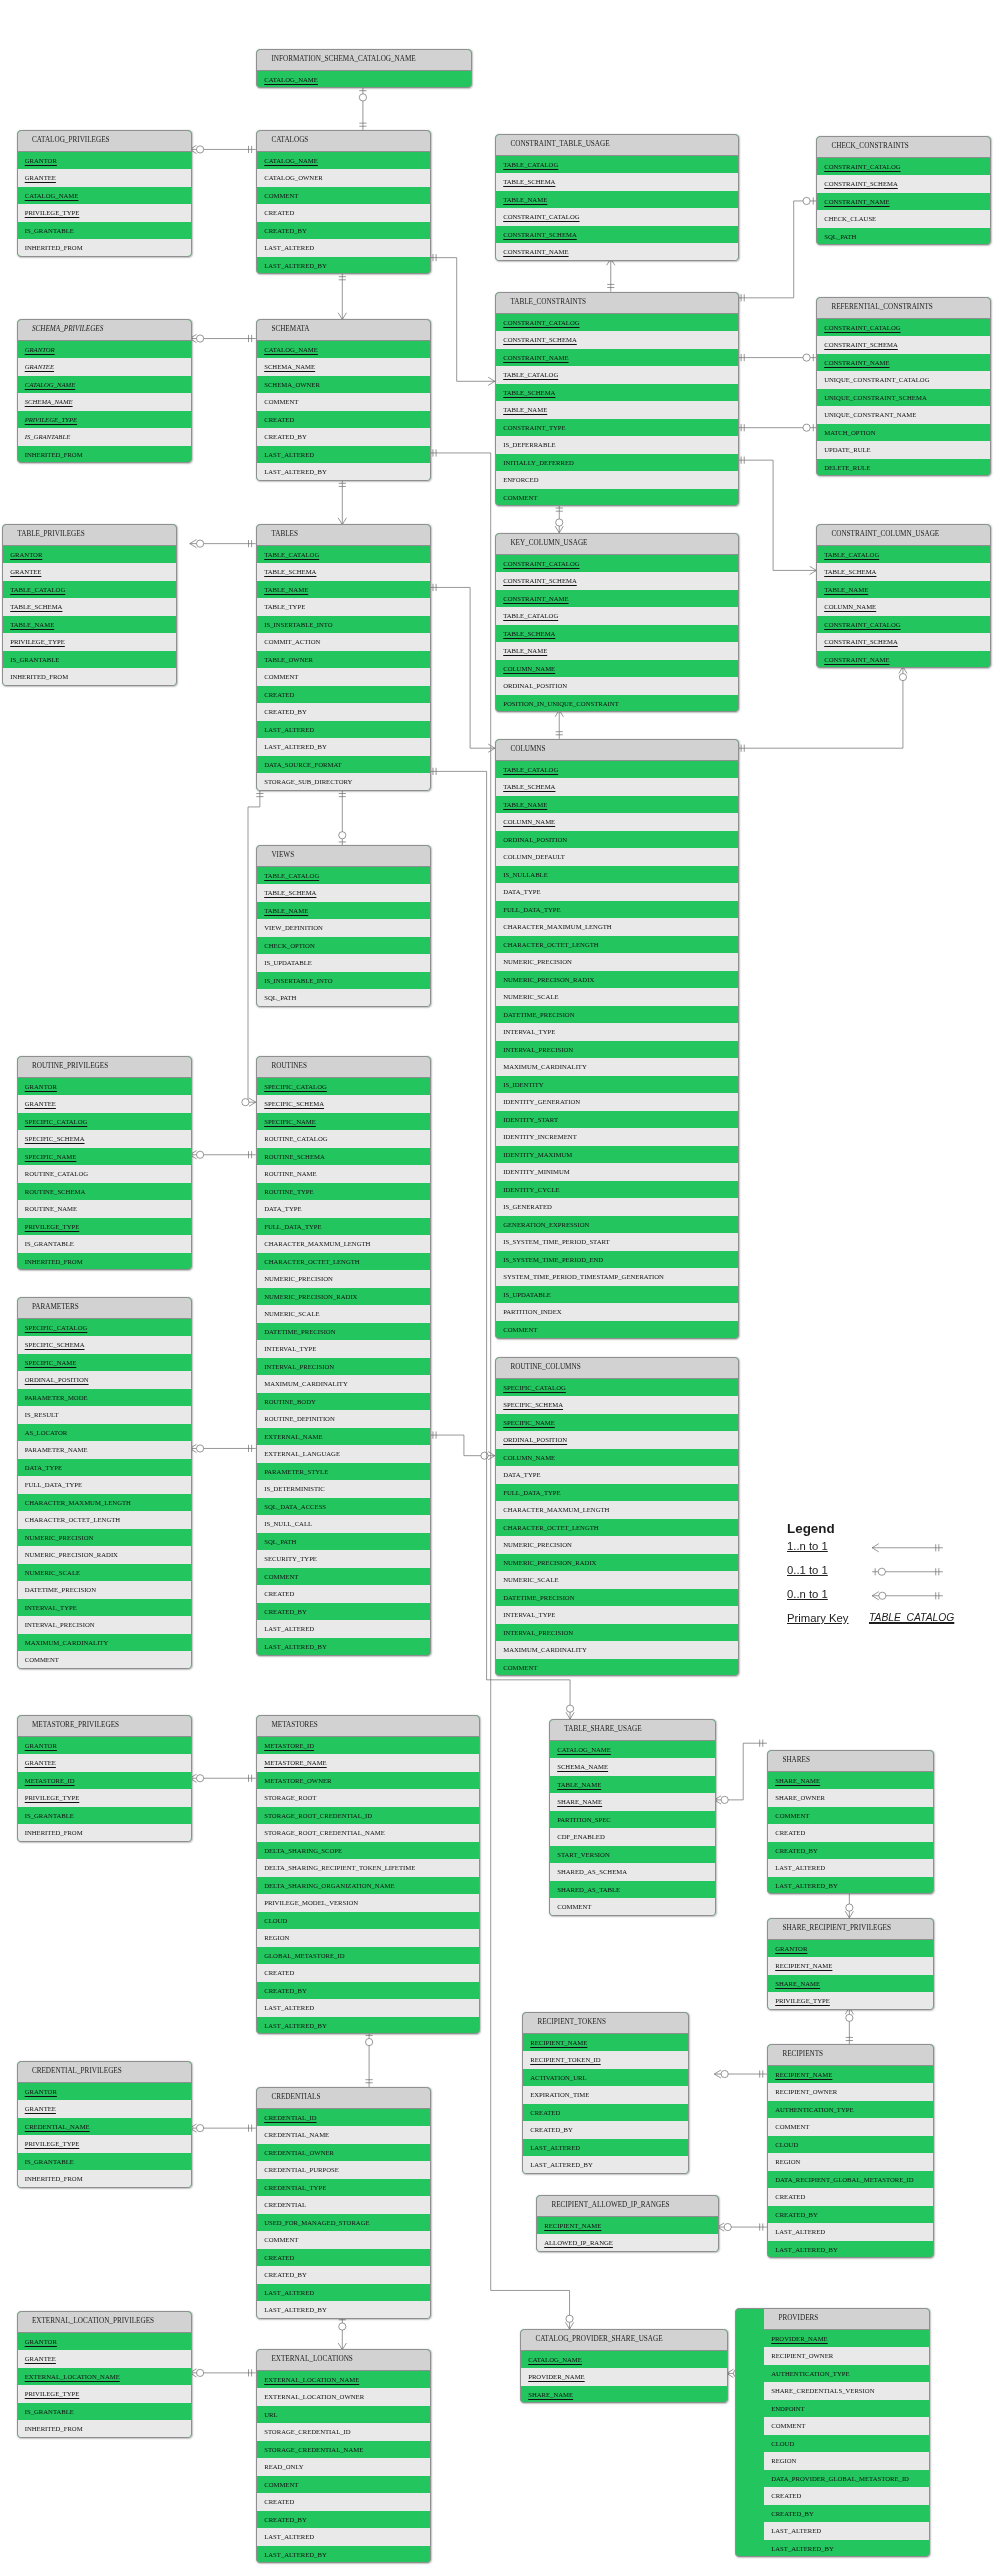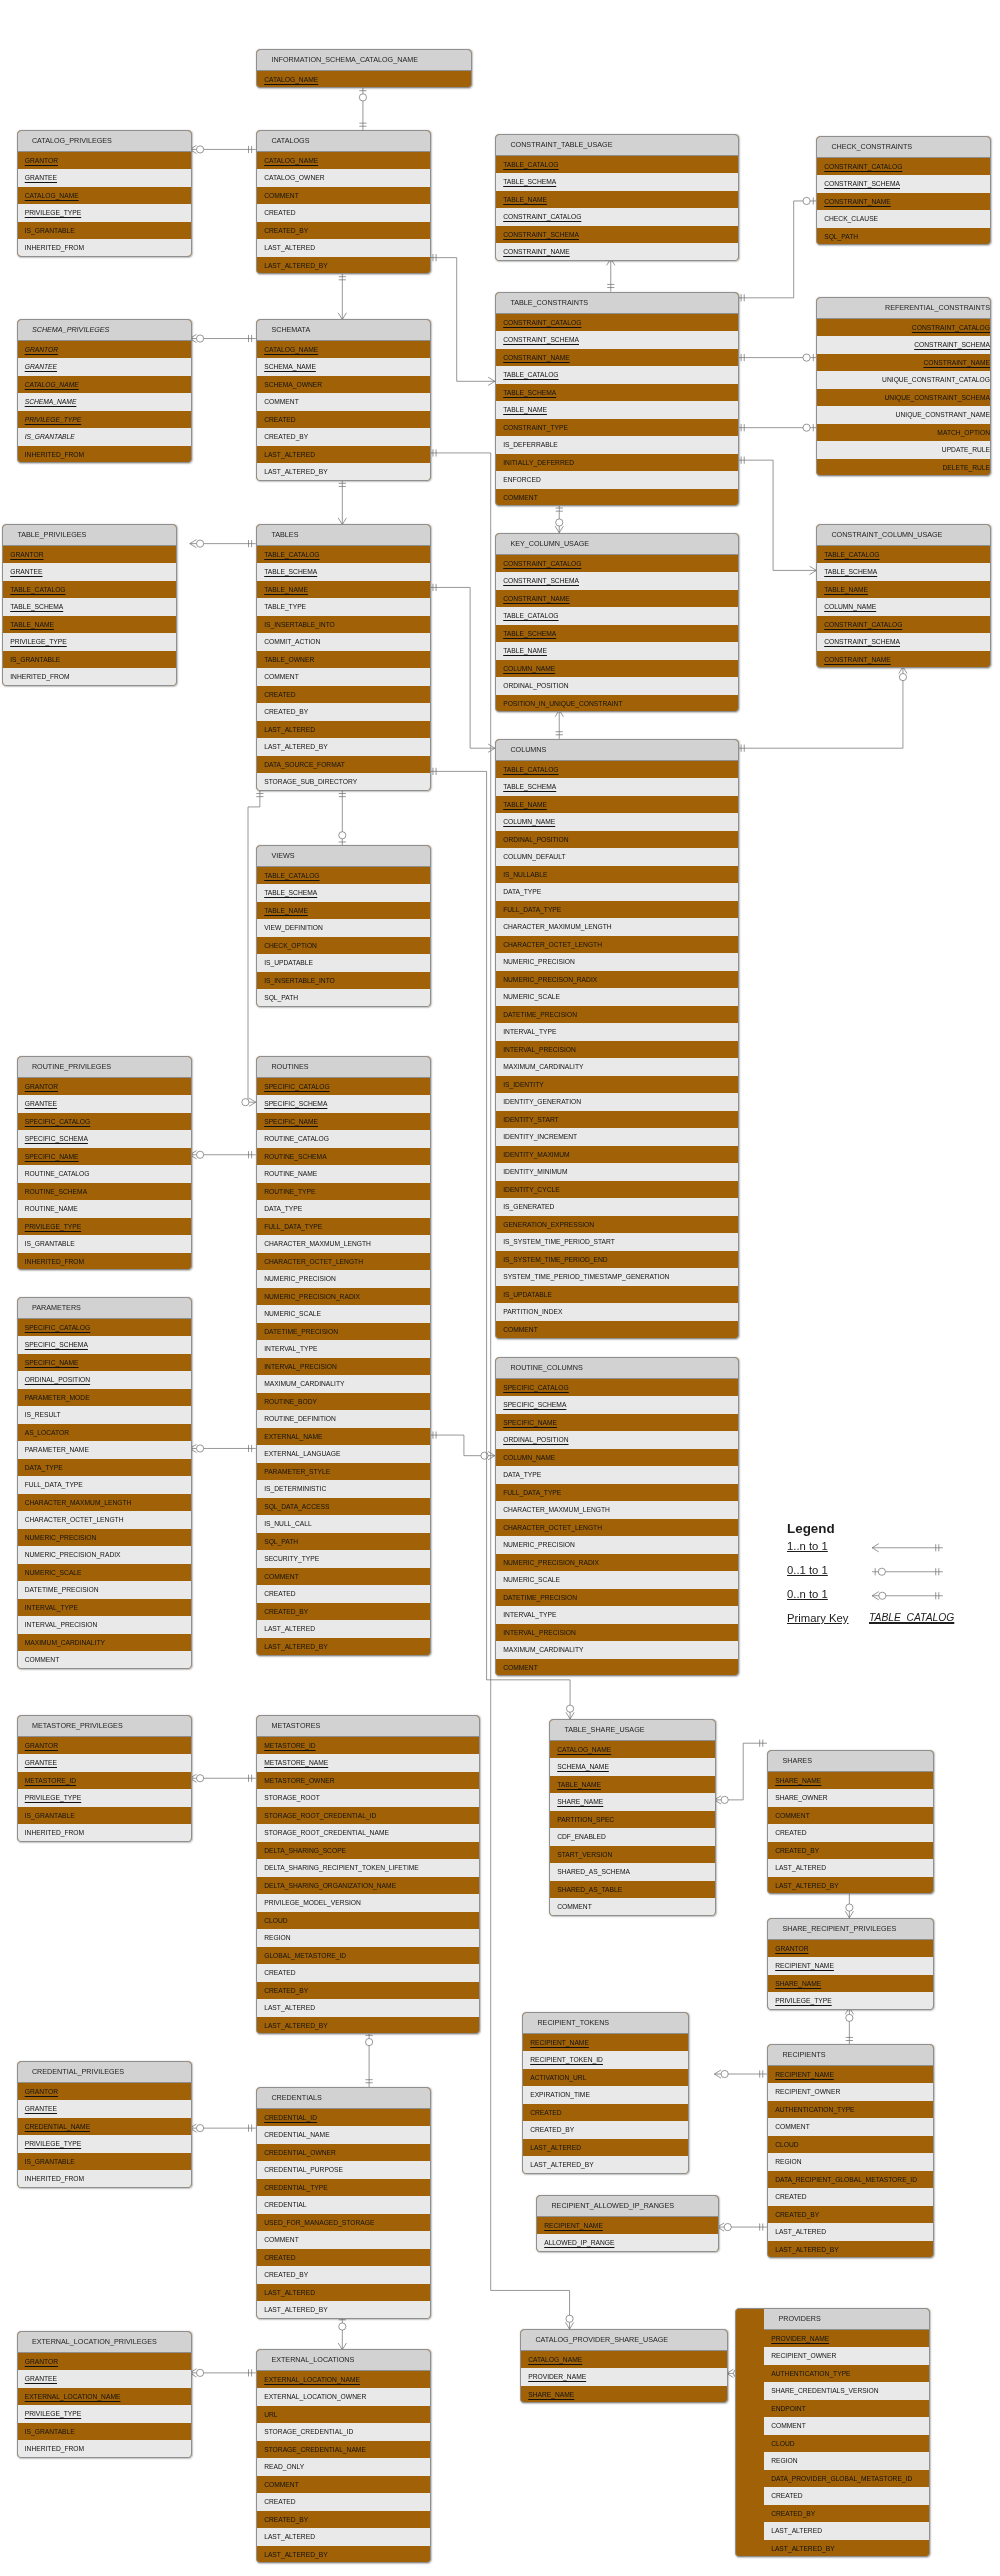--- a/index.html
+++ b/index.html
@@ -1,20 +1,20 @@
 <!DOCTYPE html>
 <html style="font-size:8.2px"><head>
 <meta charset="utf-8">
 <style>
   html,body{margin:0;padding:0;background:#ffffff;}
   #canvas{position:relative;width:1001px;height:2579px;background:#ffffff;
           font-family:"Liberation Sans","DejaVu Sans",sans-serif;overflow:hidden;}
   #wires{position:absolute;left:0;top:0;width:1001px;height:2579px;pointer-events:none;}
-  .entity{position:absolute;border:0.5px solid #8f8f8f;border-radius:4.6px;background:#a16207;
-          box-shadow:0.5px 0.5px 1.5px rgba(0,0,0,.25);overflow:hidden;}
+  .entity{position:absolute;border:0.5px solid #8f8f8f;border-radius:4.6px;background:#22c55e;
+          box-shadow:0.5px 0.5px 1.5px rgba(0,0,0,.25);overflow:hidden;font-family:Liberation Serif, serif;}
   .entity .hd{background:#d2d2d2;border-bottom:0.5px solid #8f8f8f;height:19.6px;line-height:19.6px;
           padding-left:14.4px;font-size:7.2px;color:#1d1d1d;white-space:nowrap;}
   .entity .fld{height:17.5px;line-height:17.5px;padding-left:7.2px;font-size:6.7px;color:#111;
           white-space:nowrap;}
   .entity .fld:nth-child(odd){background:#e9e9e9;}   
   .entity .fld.key{text-decoration:underline;text-underline-offset:1.5px;}
   .entity.italic .hd{font-style:italic;}
   .fld.it{font-style:italic;}
   .fld.noit{font-style:normal;}
   #legend{position:absolute;color:#1d1d1d;}
@@ -357,21 +357,21 @@
         <div class="fld key">CONSTRAINT_NAME</div>
         <div class="fld key">TABLE_CATALOG</div>
         <div class="fld key">TABLE_SCHEMA</div>
         <div class="fld key">TABLE_NAME</div>
         <div class="fld">CONSTRAINT_TYPE</div>
         <div class="fld">IS_DEFERRABLE</div>
         <div class="fld">INITIALLY_DEFERRED</div>
         <div class="fld">ENFORCED</div>
         <div class="fld">COMMENT</div>
       </div>
-      <div class="entity" style="left: 816px; top: 297px; width: 173px; height: 177px; text-align: right;">
+      <div class="entity" style="left: 816px; top: 297px; width: 173px; height: 177px;">
         <div class="hd">REFERENTIAL_CONSTRAINTS</div>
         <div class="fld key">CONSTRAINT_CATALOG</div>
         <div class="fld key">CONSTRAINT_SCHEMA</div>
         <div class="fld key">CONSTRAINT_NAME</div>
         <div class="fld">UNIQUE_CONSTRAINT_CATALOG</div>
         <div class="fld">UNIQUE_CONSTRAINT_SCHEMA</div>
         <div class="fld">UNIQUE_CONSTRANT_NAME</div>
         <div class="fld">MATCH_OPTION</div>
         <div class="fld">UPDATE_RULE</div>
         <div class="fld">DELETE_RULE</div>
@@ -694,21 +694,21 @@
         <div class="fld">ENDPOINT</div>
         <div class="fld">COMMENT</div>
         <div class="fld">CLOUD</div>
         <div class="fld">REGION</div>
         <div class="fld">DATA_PROVIDER_GLOBAL_METASTORE_ID</div>
         <div class="fld">CREATED</div>
         <div class="fld">CREATED_BY</div>
         <div class="fld">LAST_ALTERED</div>
         <div class="fld">LAST_ALTERED_BY</div>
       </div>
-      <div class="entity" style="left: 16.5px; top: 2311px; width: 173px; height: 125px; margin-top: 20px;">
+      <div class="entity" style="left: 16.5px; top: 2311px; width: 173px; height: 125px;">
         <div class="hd">EXTERNAL_LOCATION_PRIVILEGES</div>
         <div class="fld key">GRANTOR</div>
         <div class="fld key">GRANTEE</div>
         <div class="fld key">EXTERNAL_LOCATION_NAME</div>
         <div class="fld key">PRIVILEGE_TYPE</div>
         <div class="fld">IS_GRANTABLE</div>
         <div class="fld">INHERITED_FROM</div>
       </div>
       <div class="entity" style="left: 256px; top: 2349px; width: 173px; height: 212px;">
         <div class="hd">EXTERNAL_LOCATIONS</div>

